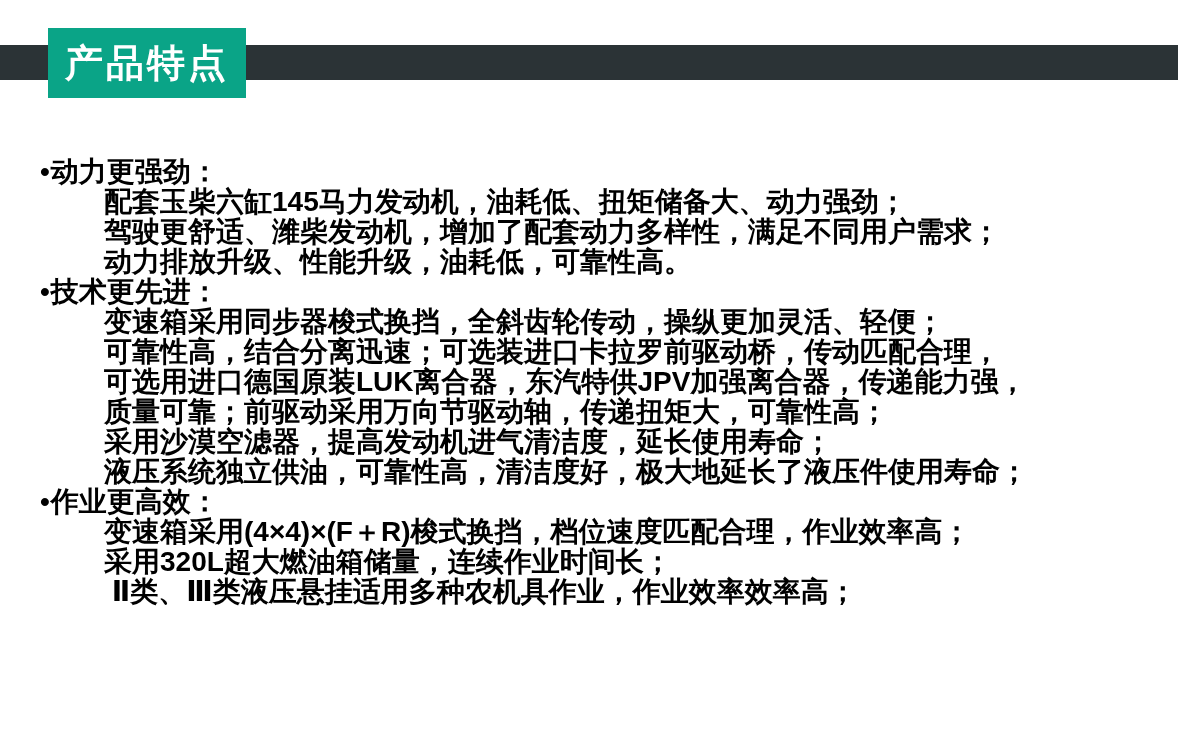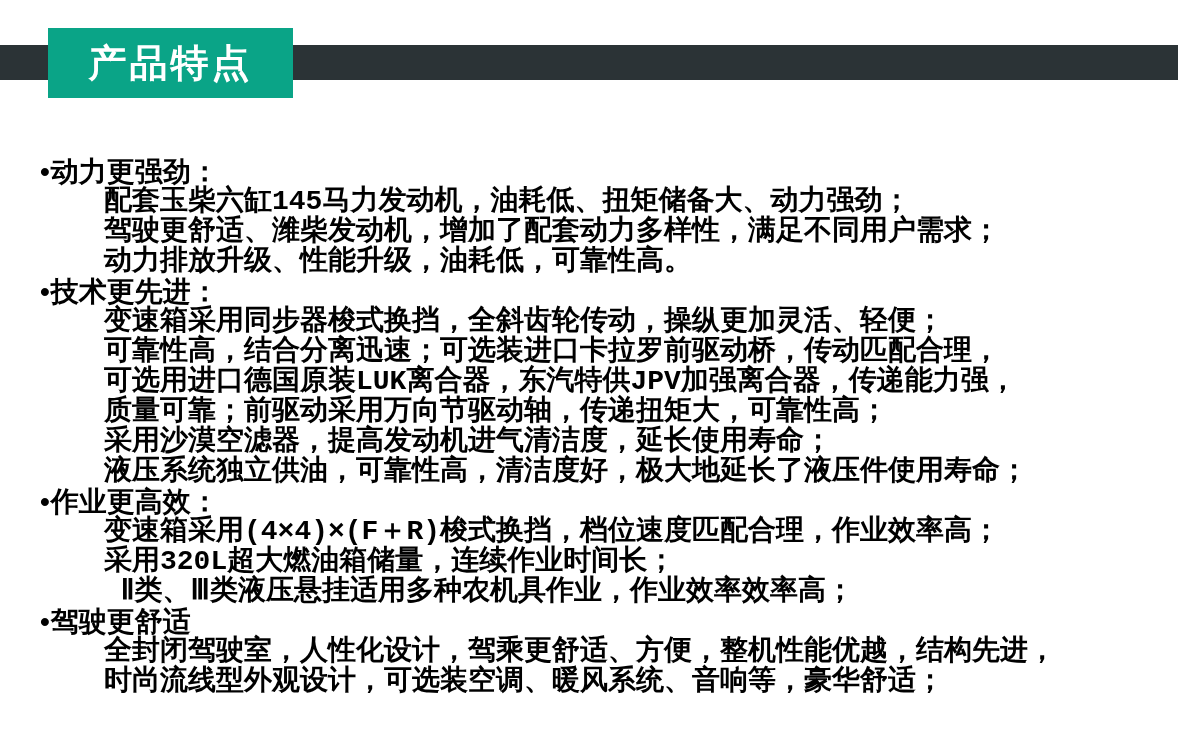--- a/index.html
+++ b/index.html
@@ -19,21 +19,21 @@
     left: 0;
     top: 45px;
     width: 1178px;
     height: 35px;
     background: #2b3336;
   }
   .badge {
     position: absolute;
     left: 48px;
     top: 28px;
-    width: 245px;
+    width: 198px;
     height: 70px;
     background: #0aa487;
     display: flex;
     align-items: center;
     justify-content: center;
   }
   .badge-label {
     color: #ffffff;
     font-size: 38px;
     font-weight: bold;
@@ -53,21 +53,20 @@
   .heading {
     white-space: nowrap;
   }
   .bullet {
     display: inline-block;
     margin-right: 1px;
   }
   .sub-line {
     padding-left: 64px;
     white-space: pre-wrap;
-    font-family: Liberation Mono, monospace;
   }
 </style>
 </head>
 <body style="background: rgb(255, 255, 255);">
 
 <div class="header-bar" style="background: rgb(43, 51, 54);"></div>
 
 <div class="badge" style="background: rgb(10, 164, 135);">
   <span class="badge-label" style="color: rgb(255, 255, 255);">产品特点</span>
 </div>
@@ -87,18 +86,13 @@
       <div class="sub-line">质量可靠；前驱动采用万向节驱动轴，传递扭矩大，可靠性高；</div>
       <div class="sub-line">采用沙漠空滤器，提高发动机进气清洁度，延长使用寿命；</div>
       <div class="sub-line">液压系统独立供油，可靠性高，清洁度好，极大地延长了液压件使用寿命；</div>
     </div>
     <div>
       <div class="heading"><span class="bullet">•</span><span>作业更高效：</span></div>
       <div class="sub-line">变速箱采用(4×4)×(F＋R)梭式换挡，档位速度匹配合理，作业效率高；</div>
       <div class="sub-line">采用320L超大燃油箱储量，连续作业时间长；</div>
       <div class="sub-line"> Ⅱ类、Ⅲ类液压悬挂适用多种农机具作业，作业效率效率高；</div>
     </div>
-    <div>
-      <div class="heading"><span class="bullet">•</span><span>驾驶更舒适</span></div>
-      <div class="sub-line">全封闭驾驶室，人性化设计，驾乘更舒适、方便，整机性能优越，结构先进，</div>
-      <div class="sub-line">时尚流线型外观设计，可选装空调、暖风系统、音响等，豪华舒适；</div>
-    </div>
   </div>
 
 </body></html>

